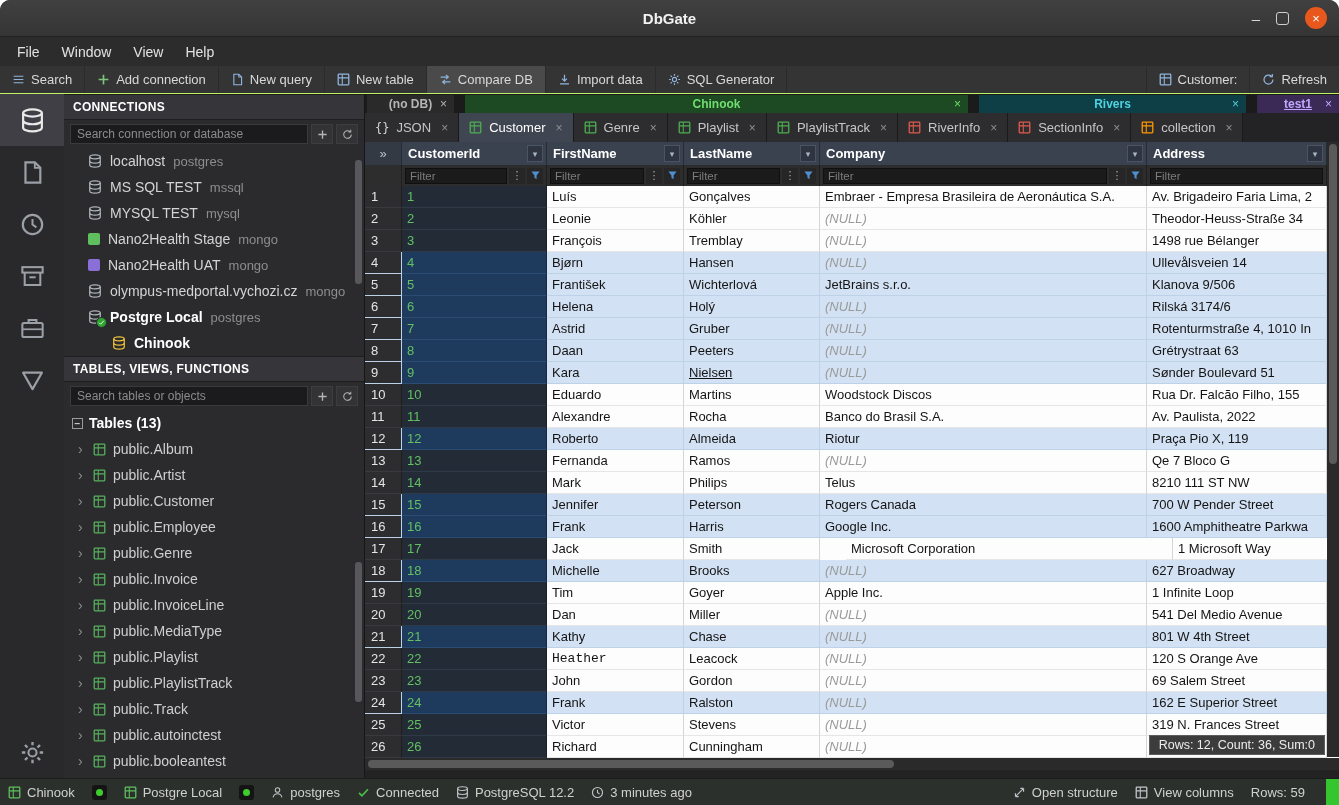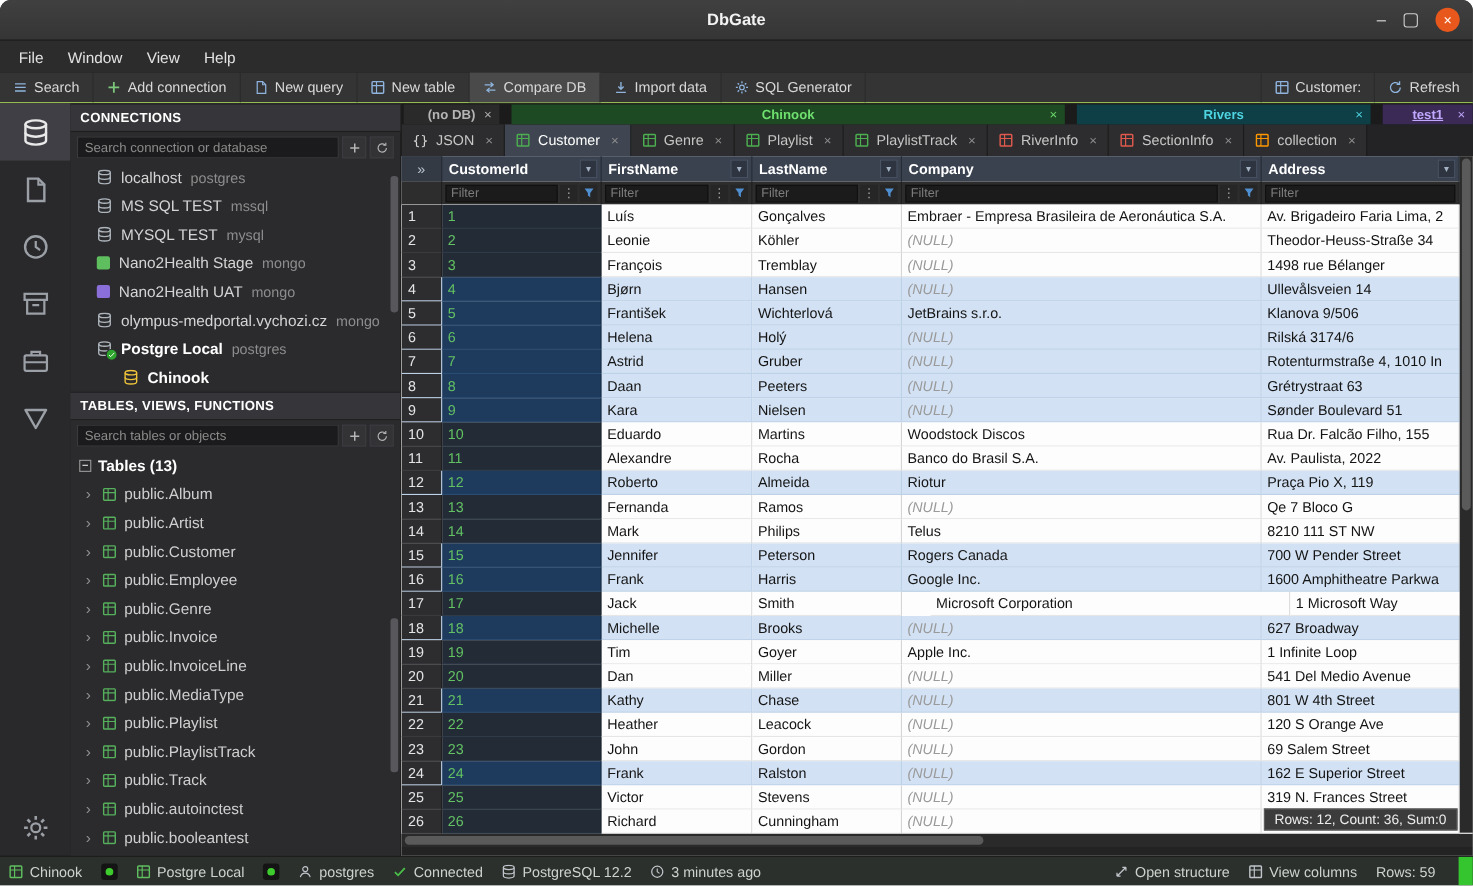--- a/index.html
+++ b/index.html
@@ -754,21 +754,21 @@
               <div class="gcell idcell" style="flex: 0 0 145px;">8</div>
               <div class="gcell" style="flex: 0 0 137px;">Daan</div>
               <div class="gcell" style="flex: 0 0 136px;">Peeters</div>
               <div class="gcell null" style="flex: 0 0 327px;">(NULL)</div>
               <div class="gcell" style="flex: 0 0 180px;">Grétrystraat 63</div>
             </div>
             <div class="grow selected">
               <div class="gcell rownum" style="flex: 0 0 37px;">9</div>
               <div class="gcell idcell" style="flex: 0 0 145px;">9</div>
               <div class="gcell" style="flex: 0 0 137px;">Kara</div>
-              <div class="gcell" style="flex: 0 0 136px;">Nielsen</div>
+              <div class="gcell" style="flex: 0 0 136px; text-decoration: underline;">Nielsen</div>
               <div class="gcell null" style="flex: 0 0 327px;">(NULL)</div>
               <div class="gcell" style="flex: 0 0 180px;">Sønder Boulevard 51</div>
             </div>
             <div class="grow">
               <div class="gcell rownum" style="flex: 0 0 37px;">10</div>
               <div class="gcell idcell" style="flex: 0 0 145px;">10</div>
               <div class="gcell" style="flex: 0 0 137px;">Eduardo</div>
               <div class="gcell" style="flex: 0 0 136px;">Martins</div>
               <div class="gcell" style="flex: 0 0 327px;">Woodstock Discos</div>
               <div class="gcell" style="flex: 0 0 180px;">Rua Dr. Falcão Filho, 155</div>
@@ -857,21 +857,21 @@
               <div class="gcell rownum" style="flex: 0 0 37px;">21</div>
               <div class="gcell idcell" style="flex: 0 0 145px;">21</div>
               <div class="gcell" style="flex: 0 0 137px;">Kathy</div>
               <div class="gcell" style="flex: 0 0 136px;">Chase</div>
               <div class="gcell null" style="flex: 0 0 327px;">(NULL)</div>
               <div class="gcell" style="flex: 0 0 180px;">801 W 4th Street</div>
             </div>
             <div class="grow">
               <div class="gcell rownum" style="flex: 0 0 37px;">22</div>
               <div class="gcell idcell" style="flex: 0 0 145px;">22</div>
-              <div class="gcell" style="flex: 0 0 137px;">Heather</div>
+              <div class="gcell" style="flex: 0 0 137px; font-family: Liberation Mono, monospace;">Heather</div>
               <div class="gcell" style="flex: 0 0 136px;">Leacock</div>
               <div class="gcell null" style="flex: 0 0 327px;">(NULL)</div>
               <div class="gcell" style="flex: 0 0 180px;">120 S Orange Ave</div>
             </div>
             <div class="grow">
               <div class="gcell rownum" style="flex: 0 0 37px;">23</div>
               <div class="gcell idcell" style="flex: 0 0 145px;">23</div>
               <div class="gcell" style="flex: 0 0 137px;">John</div>
               <div class="gcell" style="flex: 0 0 136px;">Gordon</div>
               <div class="gcell null" style="flex: 0 0 327px;">(NULL)</div>

